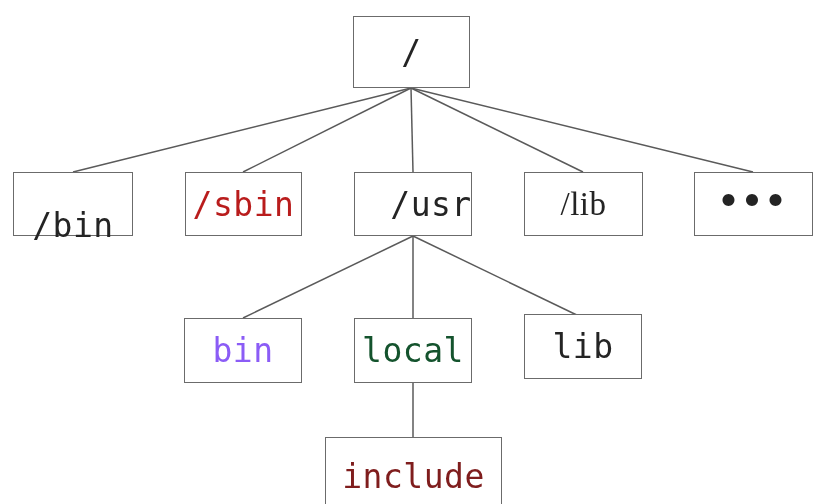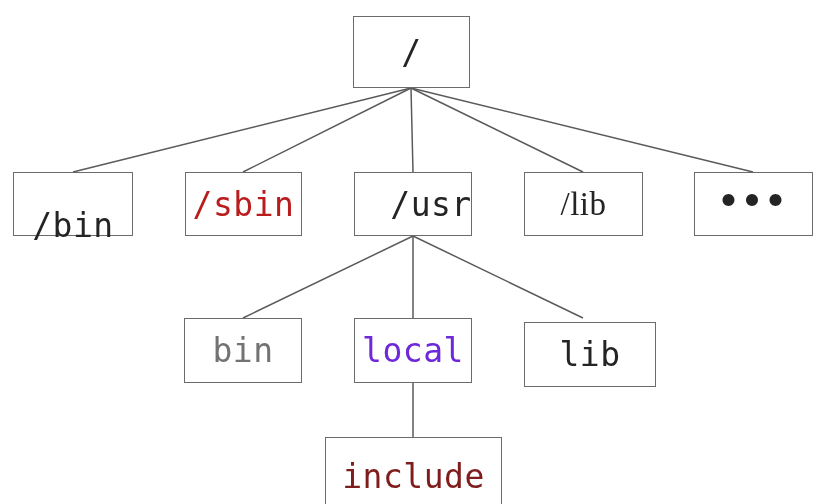--- a/index.html
+++ b/index.html
@@ -80,25 +80,25 @@
       <div class="node" style="left: 354px; top: 172px; width: 118px; height: 64px; border-color: rgb(107, 107, 107);">
         <span class="node-label" style="color: rgb(36, 36, 36); margin-left: 36px;">/usr</span>
       </div>
       <div class="node" style="left: 524px; top: 172px; width: 119px; height: 64px; border-color: rgb(107, 107, 107);">
         <span class="node-label" style="color: rgb(36, 36, 36); font-family: Liberation Serif, serif;">/lib</span>
       </div>
       <div class="node" style="left: 694px; top: 172px; width: 119px; height: 64px; border-color: rgb(107, 107, 107);">
         <span class="node-label dots" style="color: rgb(36, 36, 36);">•••</span>
       </div>
       <div class="node" style="left: 184px; top: 318px; width: 118px; height: 65px; border-color: rgb(107, 107, 107);">
-        <span class="node-label" style="color: #737373;">bin</span>
+        <span class="node-label" style="color: #8b5cf6;">bin</span>
       </div>
       <div class="node" style="left: 354px; top: 318px; width: 118px; height: 65px; border-color: rgb(107, 107, 107);">
-        <span class="node-label" style="color: #6d28d9;">local</span>
+        <span class="node-label" style="color: #14532d;">local</span>
       </div>
-      <div class="node" style="left: 524px; top: 322px; width: 132px; height: 65px; border-color: rgb(107, 107, 107);">
+      <div class="node" style="left: 524px; top: 314px; width: 118px; height: 65px; border-color: rgb(107, 107, 107);">
         <span class="node-label" style="color: rgb(36, 36, 36);">lib</span>
       </div>
       <div class="node" style="left: 325px; top: 437px; width: 177px; height: 78px; border-color: rgb(107, 107, 107);">
         <span class="node-label" style="color: #7f1d1d;">include</span>
       </div>
     </div>
 </div>
 
 </body></html>

